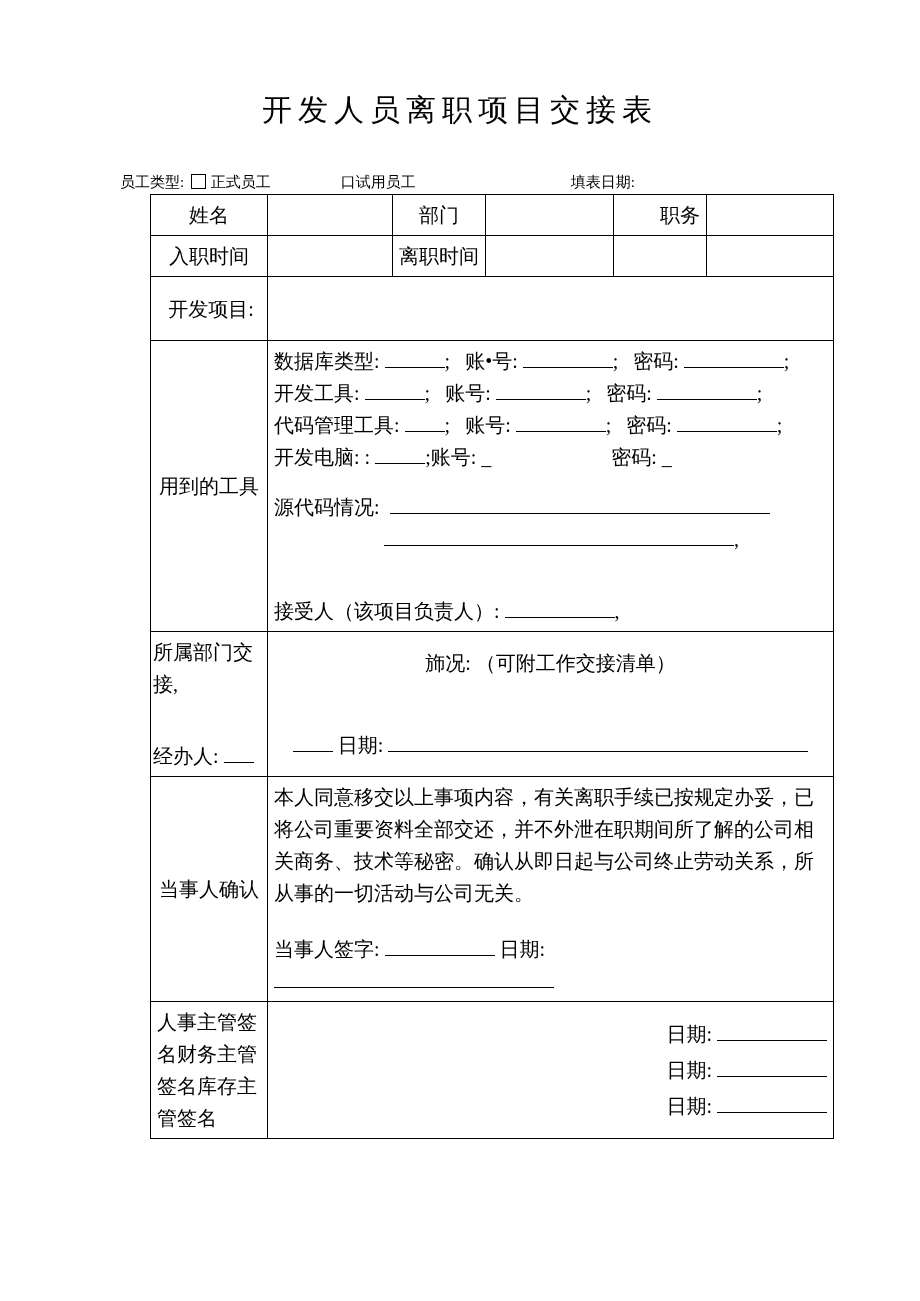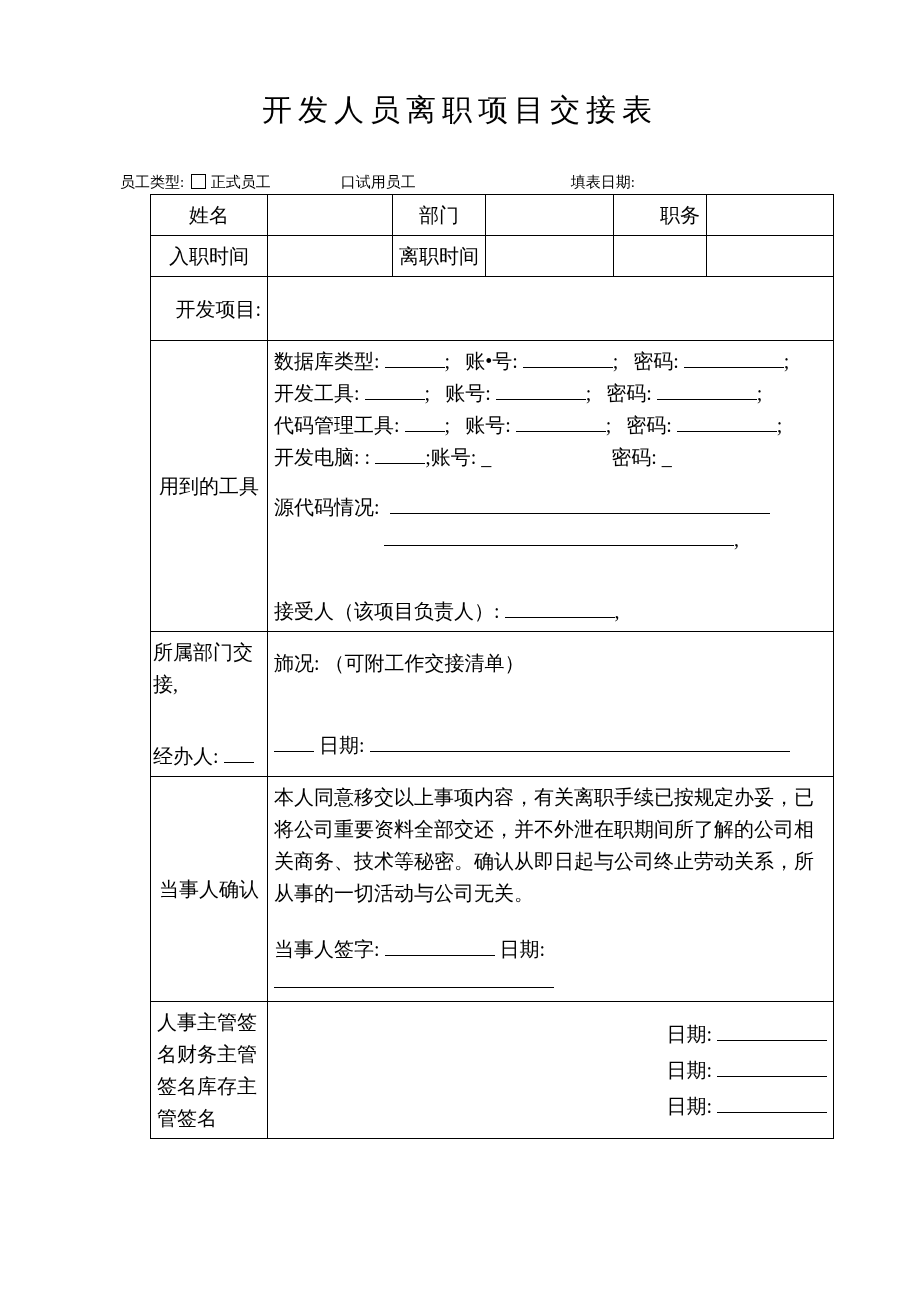--- a/index.html
+++ b/index.html
@@ -68,21 +68,21 @@
     padding: 10px 8px 10px 8px;
   }
   .tools-body .line { white-space: nowrap; }
   .u { display:inline-block; border-bottom:1px solid #000; vertical-align: baseline; }
   .u60 { width:60px; } .u50 { width:50px; } .u90 { width:90px; } .u100 { width:100px; }
   .u110 { width:110px; } .u280 { width:280px; }
   .u350 { width:350px; } .u380 { width:380px; } .u40 { width:40px; }
 
   .recipient-line { padding-right:10px; padding-top:40px; }
 
-  .dept-body { padding: 6px 4px; line-height:1.9; }
+  .dept-body { padding: 6px 4px; line-height:1.9;text-align:center; }
 
   .confirm-body { padding: 16px 10px 16px 10px; line-height: 1.9; }
   .confirm-sig { margin-top: 24px; }
 
   .sig-row td { height: 120px; }
   .sig-left { text-align:left; padding: 0 4px; }
   .sig-right { text-align: right; padding-right: 10px; }
   .sig-right .dl { margin: 4px 0; }
 </style>
 </head>
@@ -119,21 +119,21 @@
     <tr>
       <td class="c-label">入职时间</td>
       <td class="c-val"></td>
       <td class="c-label2">离职时间</td>
       <td class="c-val2"></td>
       <td class="c-label3"></td>
       <td class="c-val3"></td>
     </tr>
 
     <tr class="row-tall">
-      <td class="c-label" style="text-align:right;padding-left:10px;">开发项目:</td>
+      <td class="c-label" style="text-align:center;padding-left:10px;">开发项目:</td>
       <td colspan="5"></td>
     </tr>
 
     <tr>
       <td class="left-label tools-cell">用到的工具</td>
       <td colspan="5" class="tools-body">
         <div class="line">
           <span>数据库类型:</span>
           <span class="u u60"></span>;&nbsp;&nbsp;
           <span>账•号:</span>

